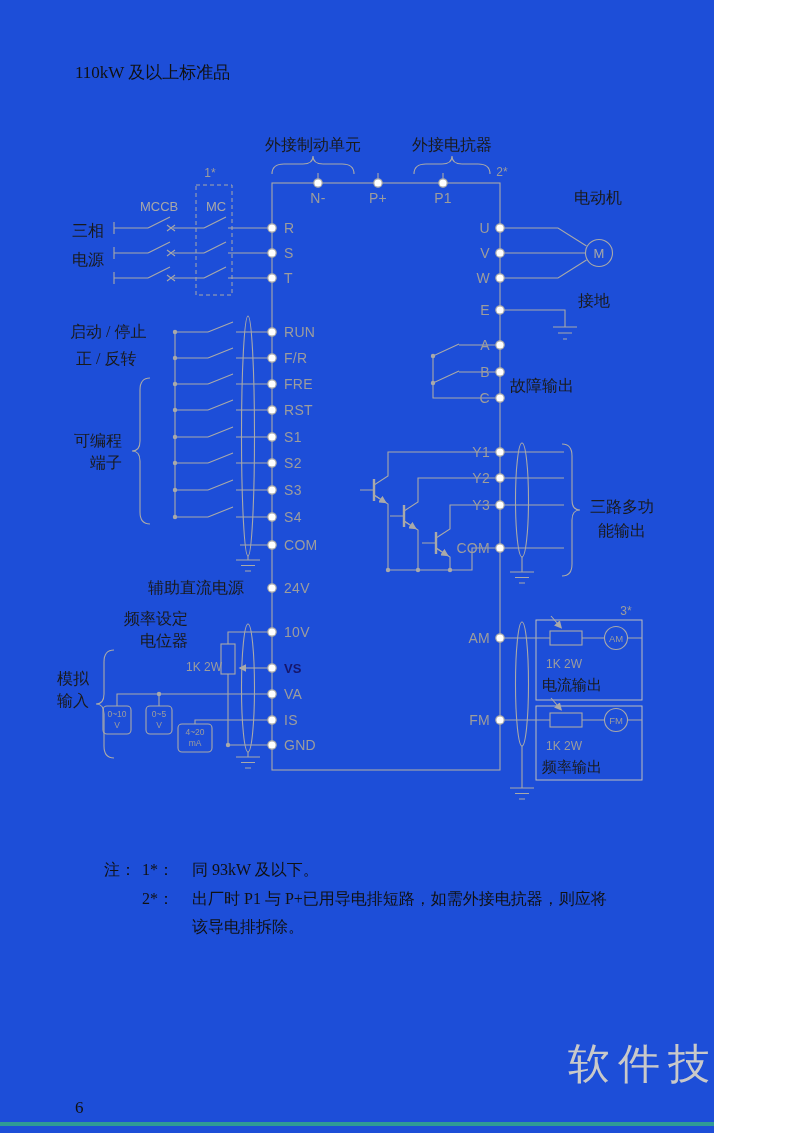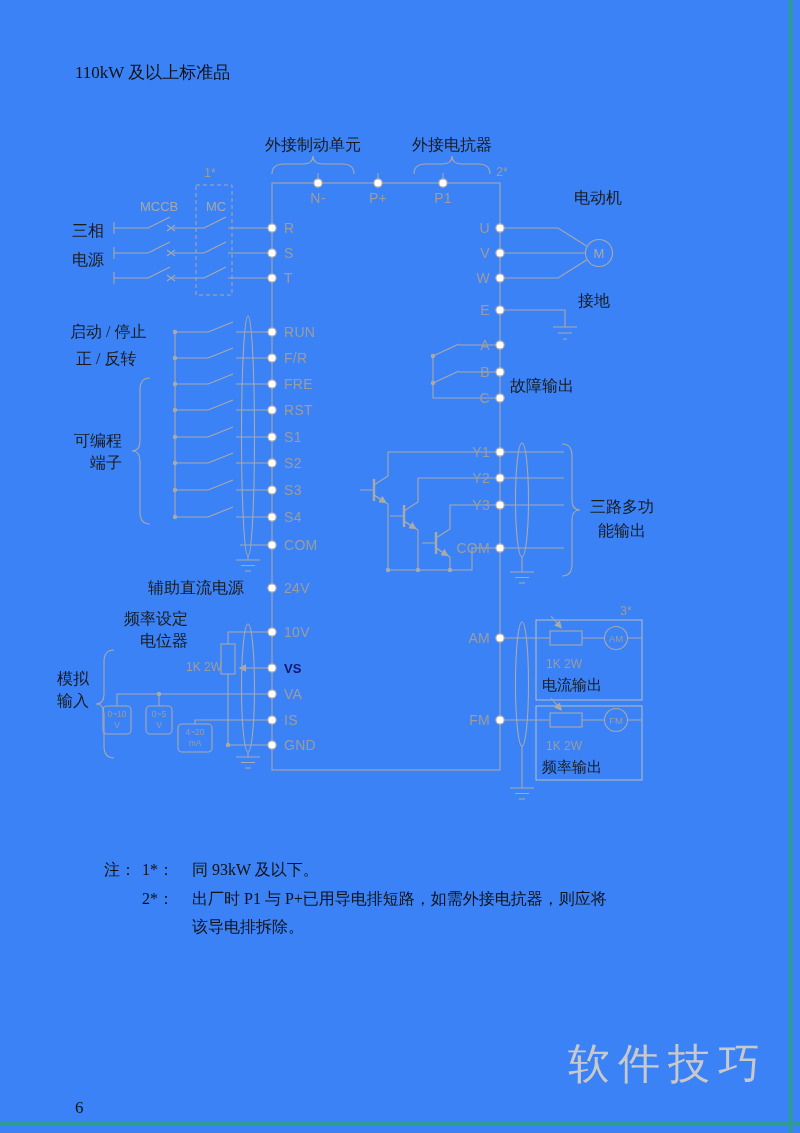--- a/index.html
+++ b/index.html
@@ -1,16 +1,16 @@
 <!DOCTYPE html>
 <html><head>
 <meta charset="utf-8">
 <style>
   html,body{margin:0;padding:0;background:#ffffff;}
-  #page{position:relative;width:800px;height:1133px;background:#3b82f6;overflow:hidden;}
+  #page{position:relative;width:714px;height:1133px;background:#1d4ed8;overflow:hidden;}
   svg{display:block;}
   .wire{stroke:#a9a9a9;stroke-width:1.1;fill:none;}
   .wire2{stroke:#a9a9a9;stroke-width:2.4;fill:none;}
   .dash{stroke:#a9a9a9;stroke-width:1;fill:none;stroke-dasharray:4 3;}
   .shape{stroke:#a9a9a9;stroke-width:1.1;fill:none;}
   .extbox{stroke:#bdbdbd;stroke-width:1;fill:none;}
   .term{stroke:#a9a9a9;stroke-width:1.2;fill:#ffffff;}
   .dot{fill:#a9a9a9;}
   text{font-family:"Liberation Sans",sans-serif;}
   .zh{font:16px "Liberation Serif",serif;fill:#1a1a1a;}

